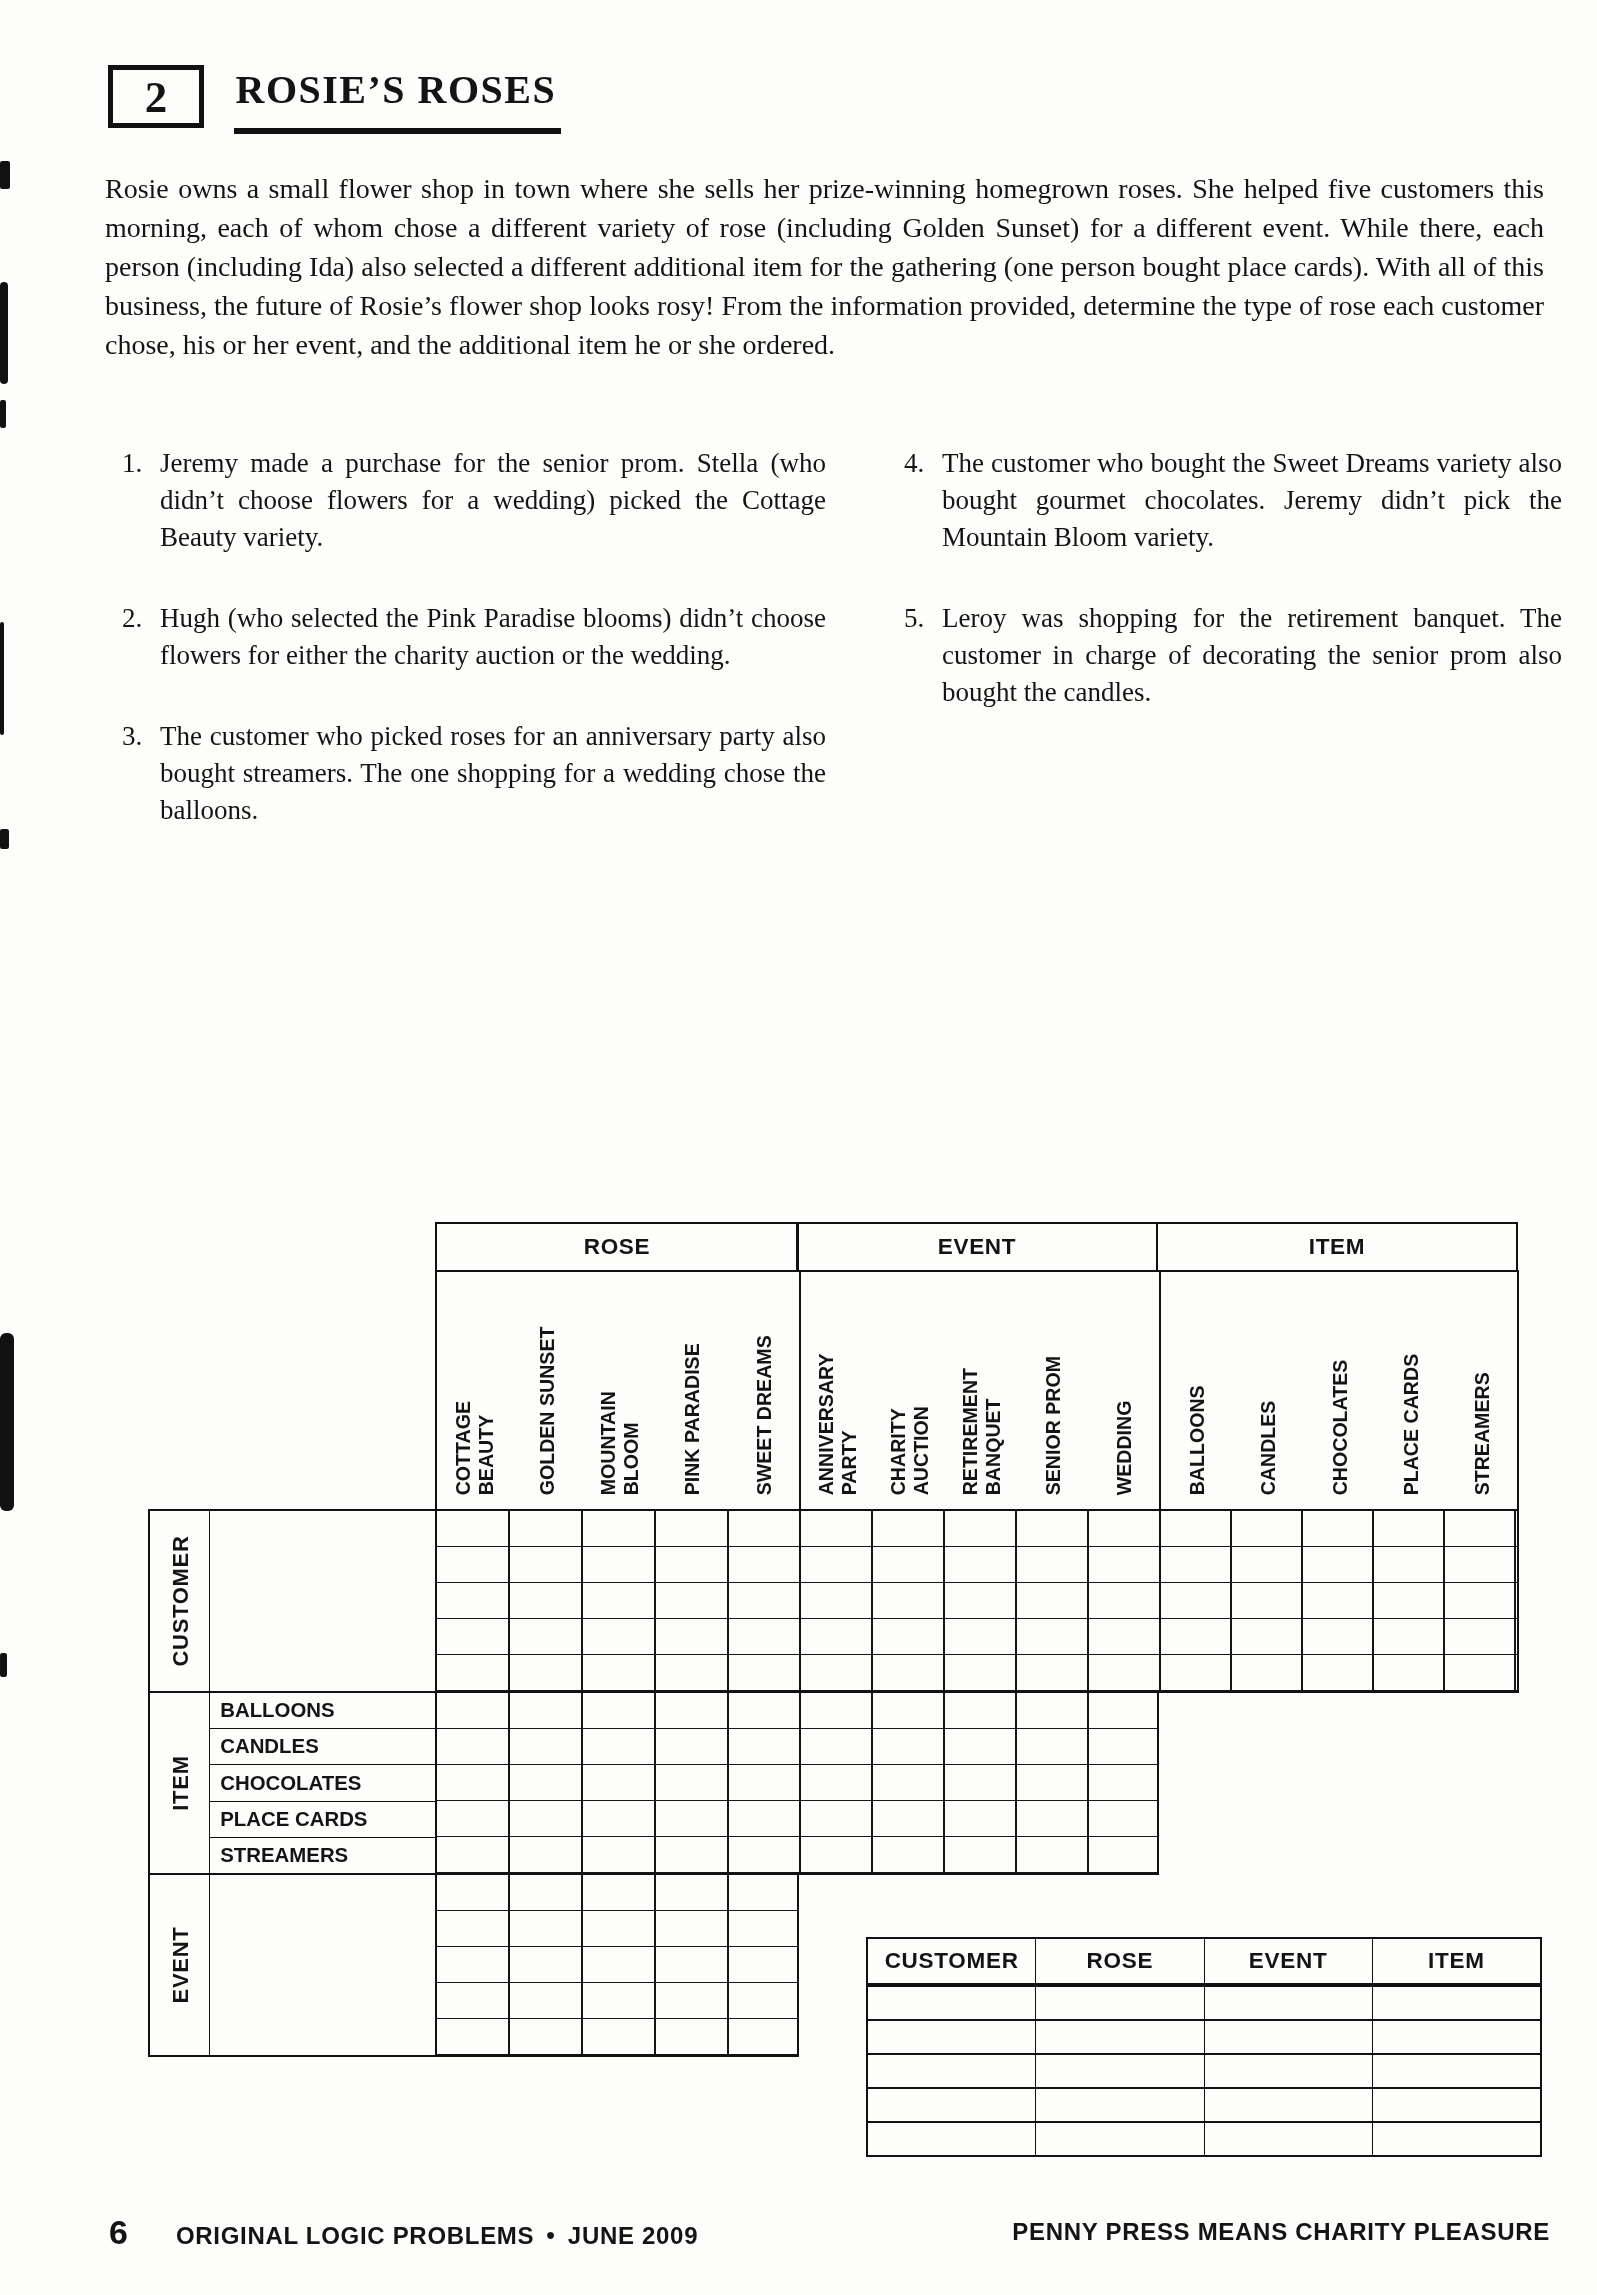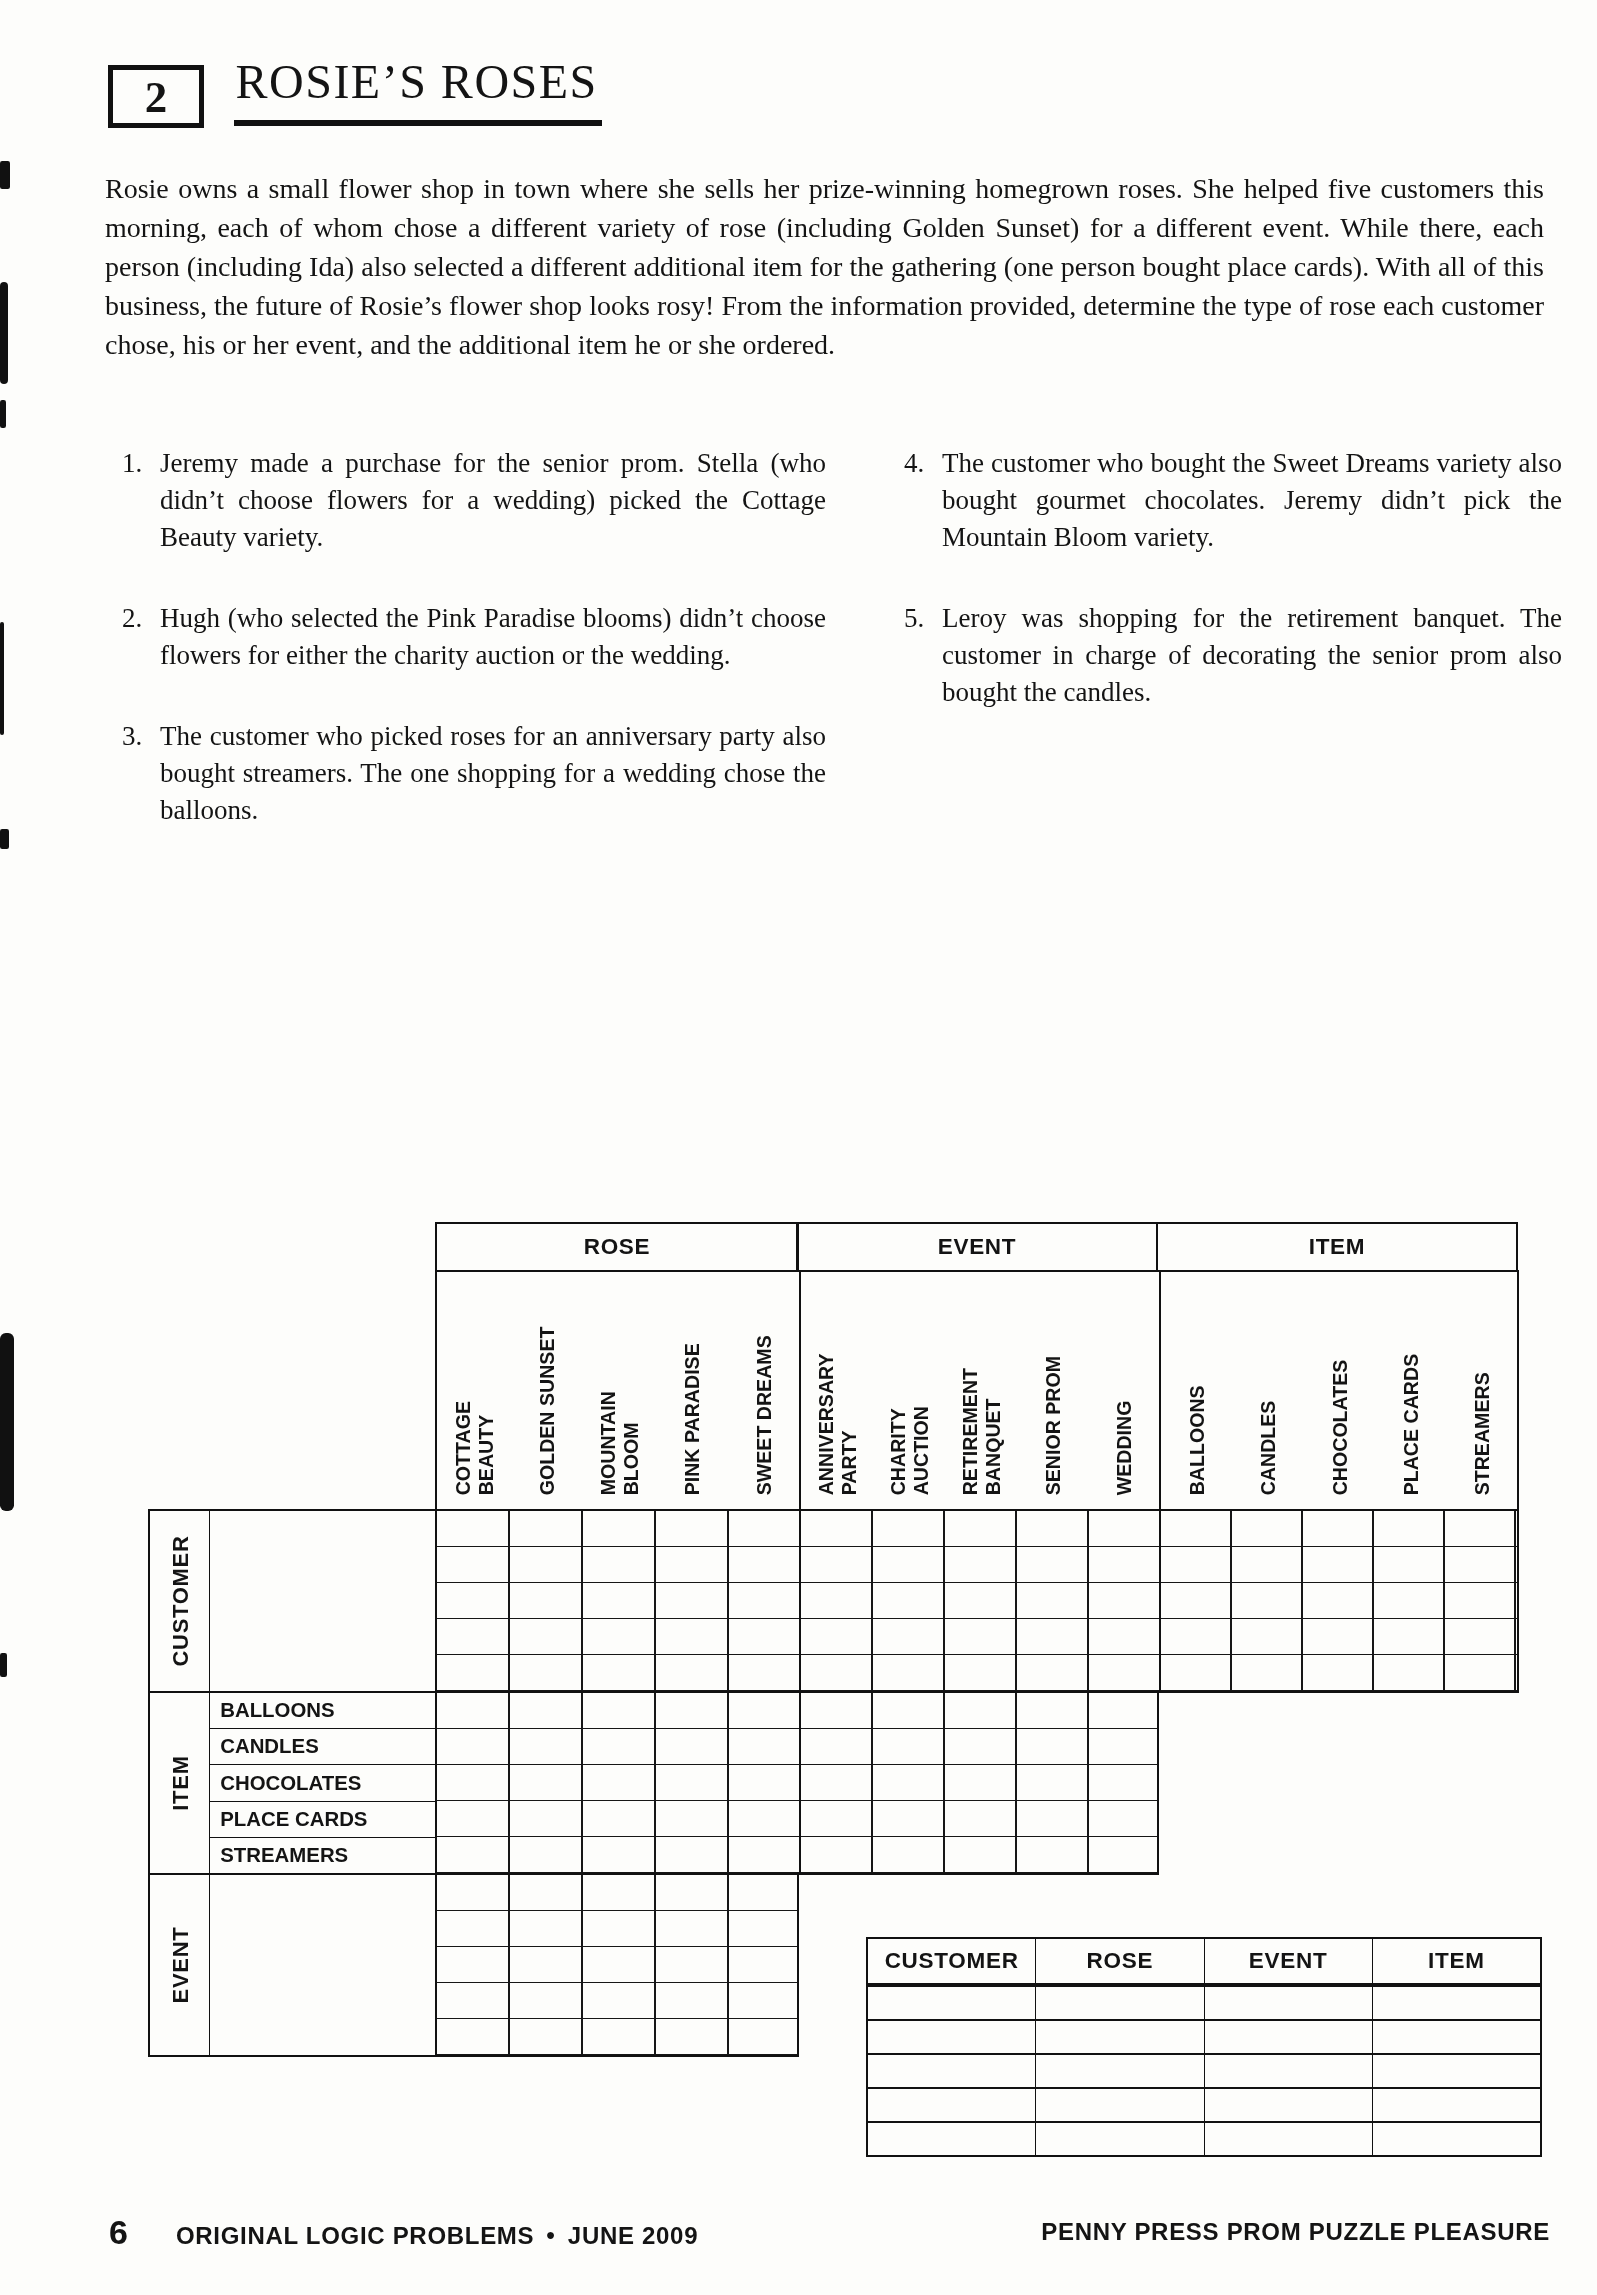--- a/index.html
+++ b/index.html
@@ -9,21 +9,21 @@
   }
   
   .art{position:absolute;background:#111;border-radius:2.2px;}
   
   .numbox{
     position:absolute;left:108px;top:65px;width:96px;height:63px;border:5.1px solid #111;
     display:flex;align-items:center;justify-content:center;
     font-weight:bold;font-size:45px;box-sizing:border-box;
   }
   .title{
-    position:absolute;left:234px;top:53px;font-weight:normal;font-size:48px;letter-spacing:1.5px;
+    position:absolute;left:234px;top:61px;font-weight:bold;font-size:40px;letter-spacing:1.5px;
     border-bottom:6.5px solid #111;padding:0 4.4px 8.7px 1.5px;line-height:58px;
   }
   
   .intro{
     position:absolute;left:105px;top:169px;width:1439px;
     font-size:28px;line-height:39px;text-align:justify;
   }
   
   .clue-col{position:absolute;top:445px;}
   .clue-col.left{left:122px;width:704px;}
@@ -259,16 +259,16 @@
         <div class="c"></div>
       </div>
   </div>
 
   <div class="footer-left">
     <span class="pg">6</span>
     <span class="txt">ORIGINAL LOGIC PROBLEMS</span>
     <span class="txt dot">●</span>
     <span class="txt">JUNE 2009</span>
   </div>
-  <div class="footer-right">PENNY PRESS PROM PUZZLE PLEASURE</div>
+  <div class="footer-right">PENNY PRESS MEANS CHARITY PLEASURE</div>
 
 </div>
 
 
 </body></html>

